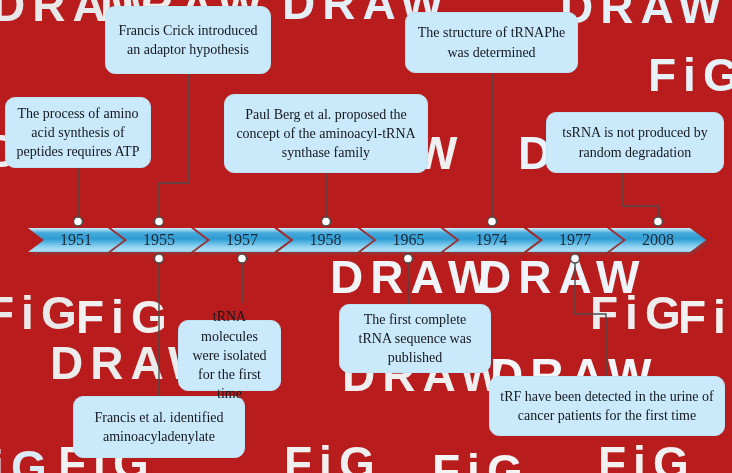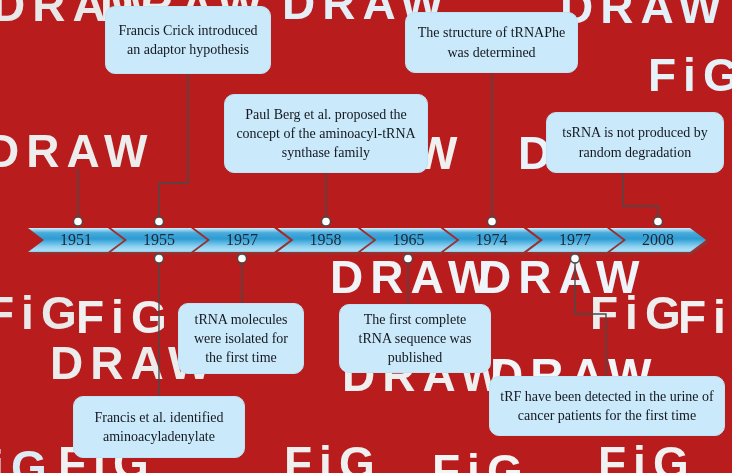--- a/index.html
+++ b/index.html
@@ -116,22 +116,23 @@
       <div class="chev">
         <span class="year">1977</span>
       </div>
     </div>
   <div class="chev-wrap" style="left:610px">
       <div class="chev">
         <span class="year">2008</span>
       </div>
     </div>
 
+  <div class="box" style="left:5px;top:97px;width:146px;height:71px">The process of amino acid synthesis of peptides requires ATP</div>
   <div class="box" style="left:105px;top:6px;width:166px;height:68px">Francis Crick introduced an adaptor hypothesis</div>
   <div class="box" style="left:405px;top:12px;width:173px;height:61px">The structure of tRNAPhe was determined</div>
   <div class="box" style="left:224px;top:94px;width:204px;height:79px">Paul Berg et al. proposed the concept of the aminoacyl-tRNA synthase family</div>
   <div class="box" style="left:546px;top:112px;width:178px;height:61px">tsRNA is not produced by random degradation</div>
   <div class="box" style="left:73px;top:396px;width:172px;height:62px">Francis et al. identified aminoacyladenylate</div>
-  <div class="box" style="left:178px;top:303px;width:126px;height:71px">tRNA molecules were isolated for the first time</div>
+  <div class="box" style="left:178px;top:320px;width:103px;height:71px">tRNA molecules were isolated for the first time</div>
   <div class="box" style="left:339px;top:304px;width:152px;height:69px">The first complete tRNA sequence was published</div>
   <div class="box" style="left:489px;top:376px;width:236px;height:60px">tRF have been detected in the urine of cancer patients for the first time</div>
 
 </div>
 
 </body></html>

